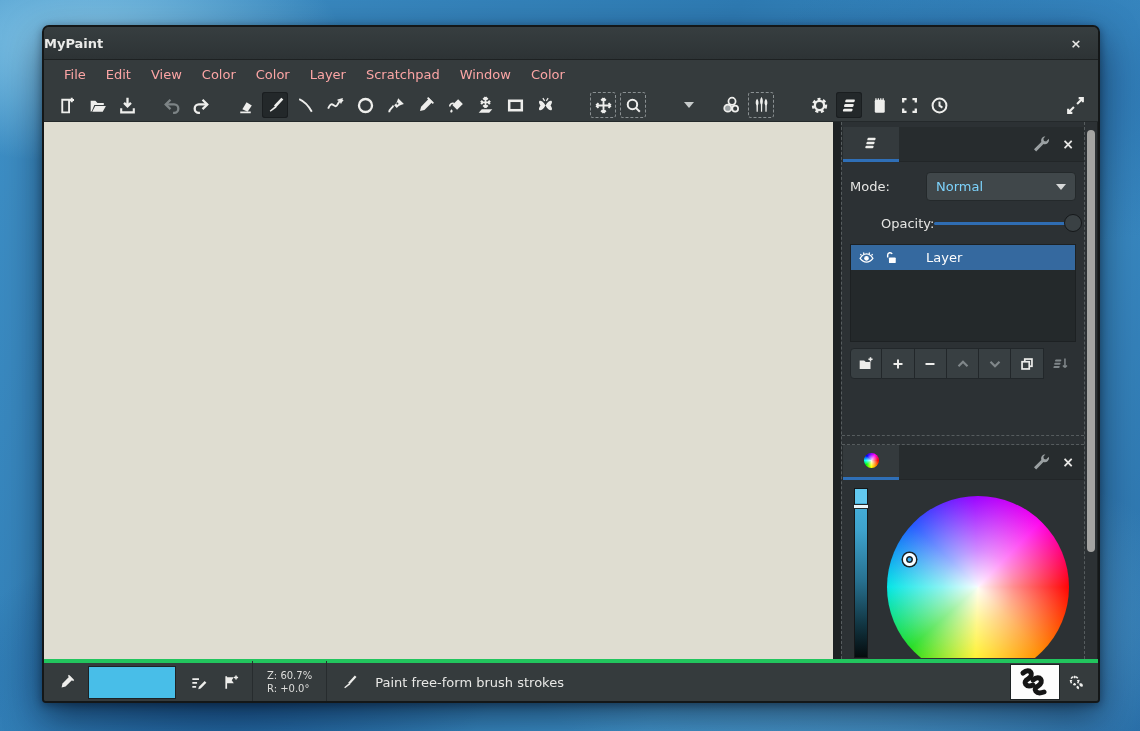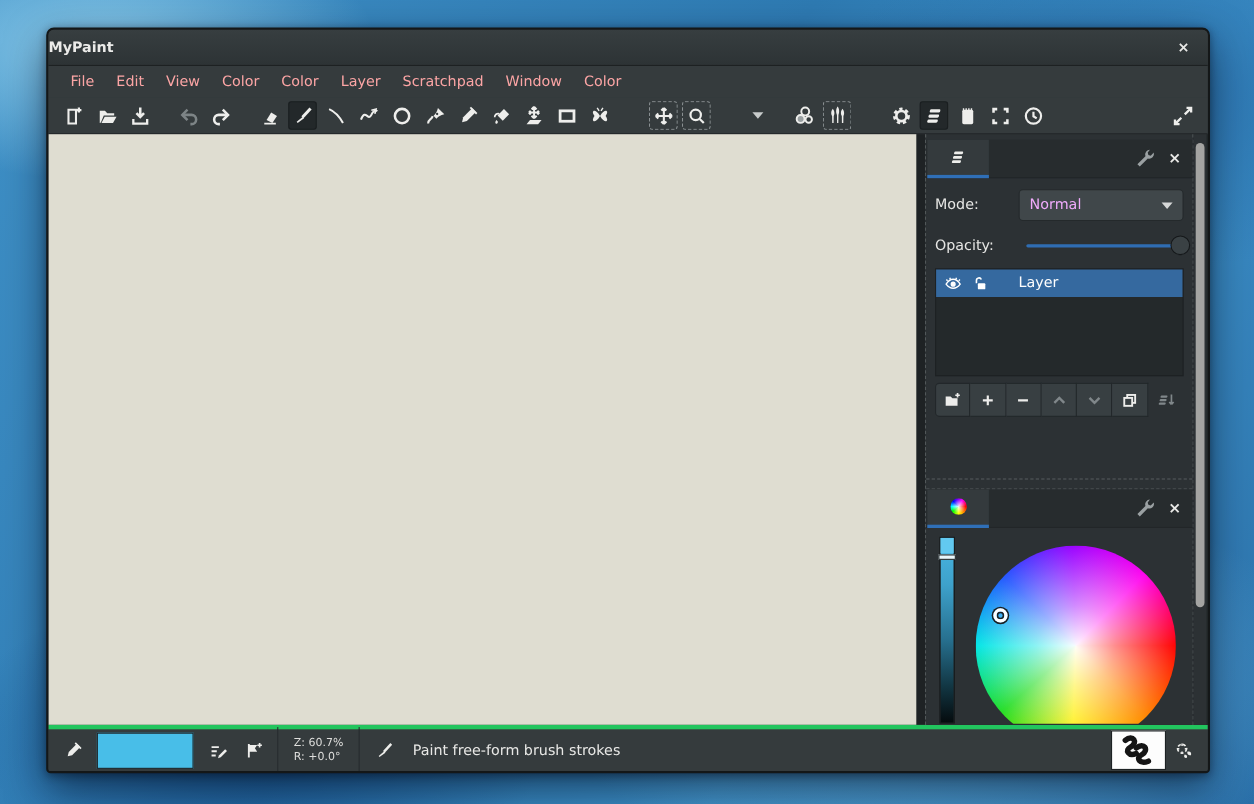--- a/index.html
+++ b/index.html
@@ -59,23 +59,23 @@
   .ptab svg { width:18px; height:18px; }
   .phead-spacer { flex:1; }
   .phbtn { width:24px; height:24px; display:flex; align-items:center; justify-content:center; color:#9aa0a2; margin-right:4px; }
   .phbtn.close { color:#e9e9e7; font-weight:bold; font-size:14px; }
   .panel-divider { height:10px; border-top:1px dashed #565c5e; border-bottom:1px dashed #565c5e; background:#2c3134; }
   
   .lp-body { padding:10px 8px 0 8px; }
   .row-mode { display:flex; align-items:center; margin-bottom:12px; }
   .lbl { color:#e6e6e4; font-size:13px; }
   .mode-dd { margin-left:auto; width:150px; height:29px; background:#40474a; border:1px solid #24292b; border-radius:4px;
-             display:flex; align-items:center; padding:0 9px; color:#f0abfc; font-size:13px; }
+             display:flex; align-items:center; padding:0 9px; color:#7dd3fc; font-size:13px; }
   .mode-dd .arr { margin-left:auto; width:0; height:0; border-left:5px solid transparent; border-right:5px solid transparent; border-top:6px solid #d6d8d8; }
-  .row-opacity { display:flex; align-items:center; margin-bottom:11px; }
+  .row-opacity { display:flex; align-items:center; margin-bottom:11px;margin-left:31px; }
   .slider { margin-left:auto; width:143px; height:20px; position:relative; }
   .slider .track { position:absolute; left:0; right:6px; top:9px; height:3px; background:#2f6db3; border-radius:2px; }
   .slider .knob { position:absolute; right:-6px; top:1px; width:18px; height:18px; border-radius:50%; background:#3a4144; border:1px solid #15181a; }
   .layerlist { height:98px; background:#24292b; border:1px solid #1d2123; margin:0 0 6px 0; }
   .layerrow { height:25px; background:#35699f; display:flex; align-items:center; color:#fff; }
   .layerrow svg { width:17px; height:17px; color:#fff; }
   .lr-eye { margin-left:7px; } .lr-lock { margin-left:8px; }
   .lr-name { margin-left:26px; font-size:13px; color:#fdfdfd; }
   .lbtns { display:flex; padding:0 0 0 0; }
   .lbtn { width:33px; height:31px; background:#383f42; border:1px solid #22272a; border-left-width:0;

